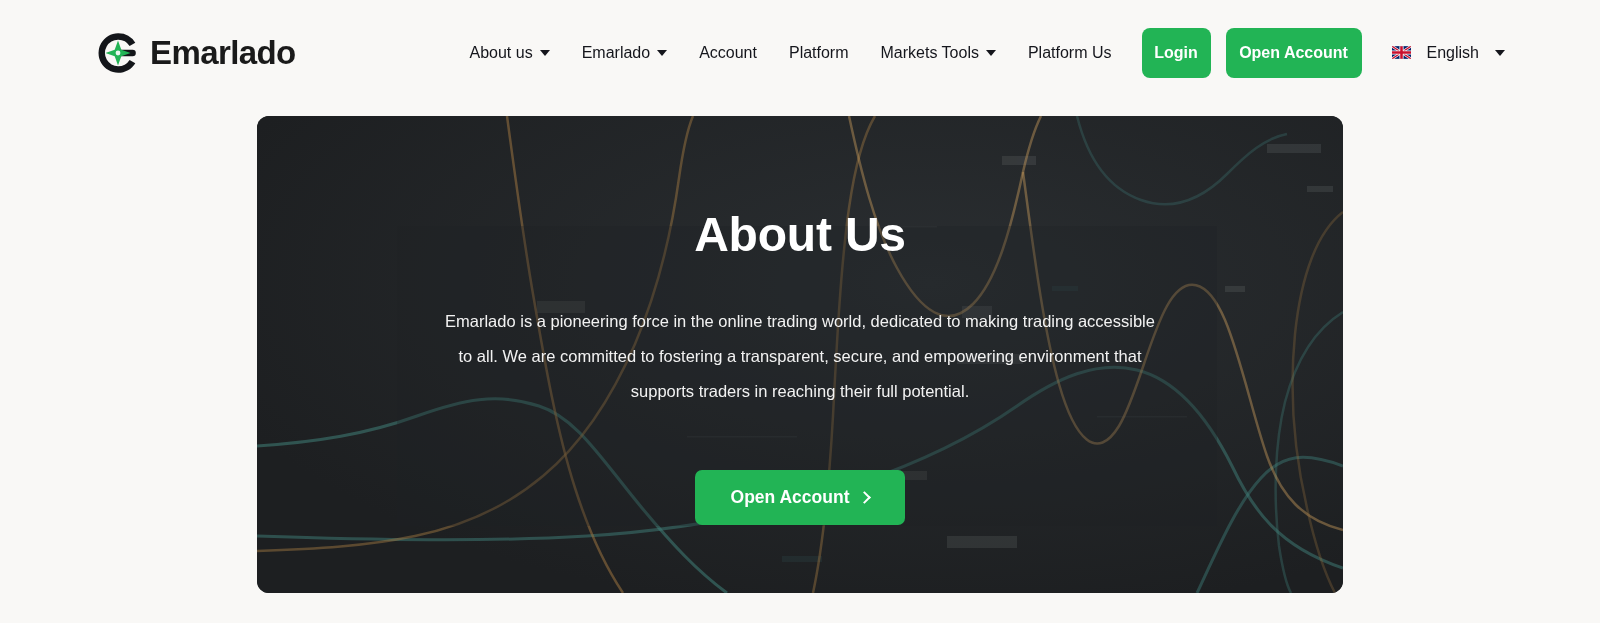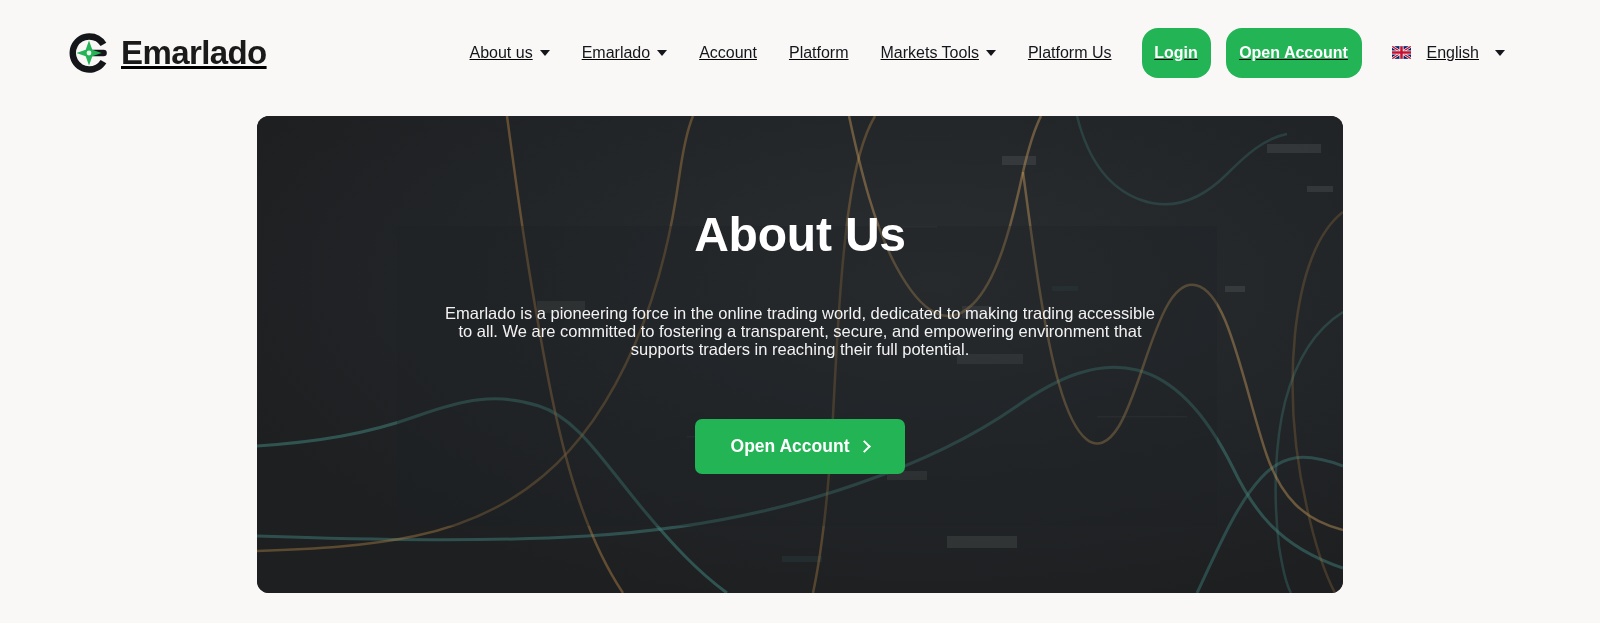--- a/index.html
+++ b/index.html
@@ -14,22 +14,21 @@
     background: #f9f8f6;
     font-family: "Liberation Sans", sans-serif;
     -webkit-font-smoothing: antialiased;
   }
 
   
   .header {
     height: 105px;
     display: flex;
     align-items: center;
-    padding: 0 95px 0 66px;
-    text-decoration: underline;
+    padding: 0 95px 0 95px;
   }
 
   .brand {
     display: flex;
     align-items: center;
     gap: 9px;
     flex-shrink: 0;
   }
 
   .brand-mark {
@@ -74,21 +73,21 @@
     display: inline-block;
     flex-shrink: 0;
   }
 
   .btn-green {
     background: #22b455;
     color: #ffffff;
     font-size: 16px;
     font-weight: bold;
     border: none;
-    border-radius: 16px;
+    border-radius: 8px;
     cursor: pointer;
     white-space: nowrap;
     font-family: "Liberation Sans", sans-serif;
     display: flex;
     align-items: center;
     justify-content: center;
   }
 
   .btn-login {
     width: 69px;
@@ -161,21 +160,21 @@
     color: #ffffff;
     letter-spacing: -0.2px;
     line-height: 1;
   }
 
   .hero-text {
     margin-top: 45px;
     width: 722px;
     text-align: center;
     font-size: 16.5px;
-    line-height: 18px;
+    line-height: 35px;
     color: #f2f2f2;
   }
 
   .btn-open-account-hero {
     margin-top: 61px;
     width: 210px;
     height: 55px;
     font-size: 17.5px;
     gap: 11px;
     border-radius: 7px;

